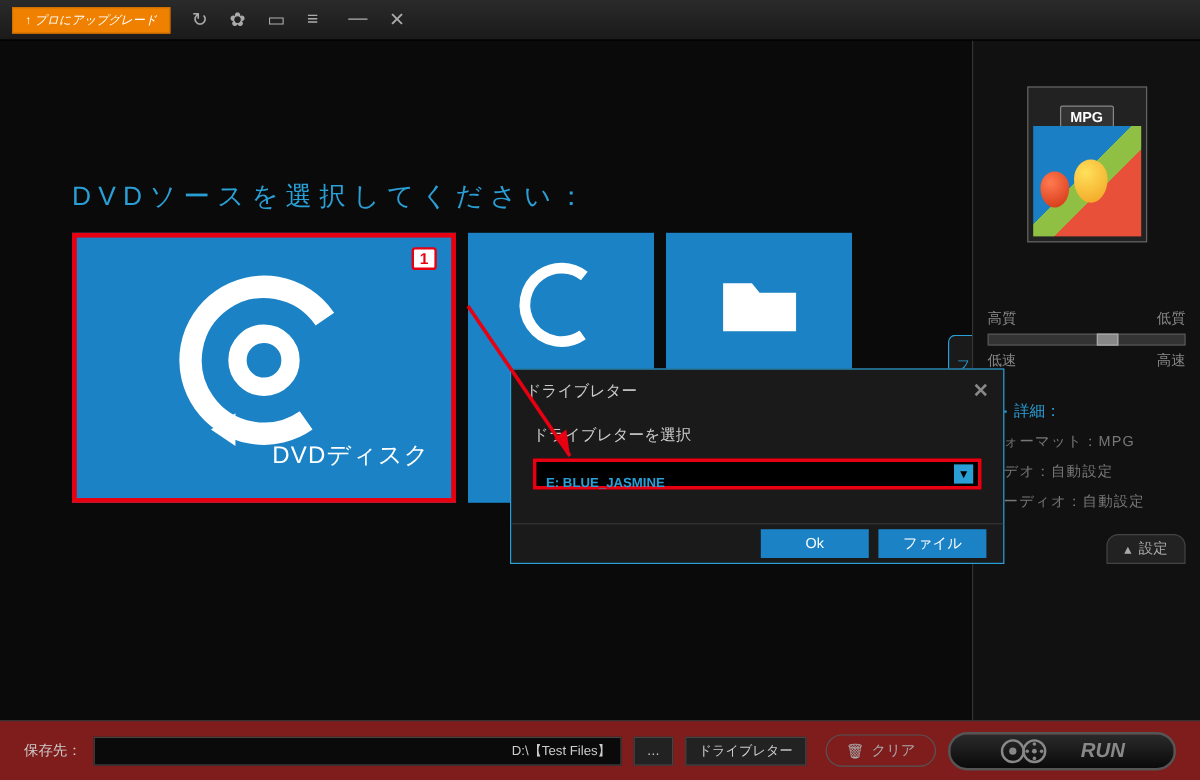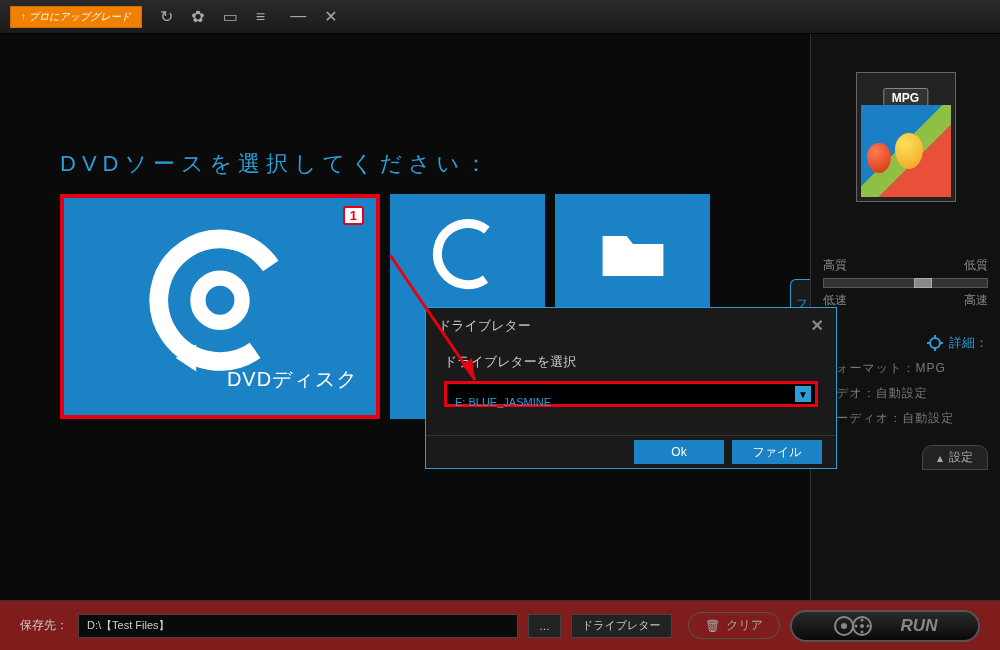--- a/index.html
+++ b/index.html
@@ -25,38 +25,38 @@
 .sidebar { position:absolute; top:34px; right:0; width:190px; bottom:50px; background:#111; border-left:1px solid #333; padding:20px 12px; color:#888; font-size:12px; }
 .sidebar-heading { color:#2a9fd6; font-size:13px; display:flex; align-items:center; gap:6px; }
 .format-thumb { width:100px; height:130px; margin:18px auto 0; border:1px solid #666; position:relative; background:#222; }
 .format-thumb .mpg-label { position:absolute; top:3px; left:50%; transform:translateX(-50%); background:#333; color:#fff; font-weight:bold; font-size:12px; padding:2px 8px; border-radius:2px; border:1px solid #888;margin-top:12px; }
 .format-thumb .art { position:absolute; top:32px; left:4px; right:4px; bottom:4px; background:linear-gradient(135deg,#1a7fc4 0%,#1a7fc4 45%,#8fc043 45%,#8fc043 60%,#e8503a 60%,#e8503a 100%); }
 .balloon { position:absolute; width:28px; height:36px; border-radius:50% 50% 50% 50% / 45% 45% 55% 55%; }
 .sliders { margin-top:55px; }
 .slider-row { display:flex; justify-content:space-between; font-size:12px; color:#888; margin-top:4px;}
 .slider-track { height:10px; background:#333; border:1px solid #555; margin:4px 0; position:relative; }
 .slider-thumb { position:absolute; top:-1px; width:18px; height:10px; background:#888; border:1px solid #aaa; }
-.details-heading { color:#2a9fd6; font-size:13px; margin-top:25px; display:flex; align-items:center; gap:6px;justify-content:flex-end;}
+.details-heading { color:#2a9fd6; font-size:13px; margin-top:25px; display:flex; align-items:center; gap:6px;}
 .detail-line { font-size:12px; color:#777; margin-top:8px; letter-spacing:1px;}
 .settings-btn { margin-top:18px; background:#222; border:1px solid #444; color:#aaa; font-size:12px; padding:3px 14px; border-radius:10px 10px 0 0; display:inline-flex; align-items:center; gap:6px; cursor:pointer; float:right;}
 
 .footer { position:absolute; bottom:0; left:0; right:0; height:50px; background:#7f1d1d; display:flex; align-items:center; padding:0 20px; gap:10px; border-top:1px solid #333;}
 .footer-label { color:#ccc; font-size:12px; }
-.path-box { flex:0 0 440px; border:1px solid #444; padding:4px 8px; color:#ccc; font-size:11px; background:#0a0a0a; height:24px; display:flex; align-items:center;}
+.path-box { flex:0 0 440px; border:1px solid #444; padding:4px 8px; color:#ccc; font-size:11px; background:#0a0a0a; height:24px; display:flex; align-items:center;justify-content:flex-end;}
 .footer-btn { background:#222; border:1px solid #444; color:#ccc; font-size:11px; padding:3px 10px; cursor:pointer; height:24px;}
 .clear-btn { margin-left:auto; background:transparent; border:1px solid #555; border-radius:14px; color:#aaa; font-size:12px; padding:4px 16px; cursor:pointer; display:flex; align-items:center; gap:6px;}
 .run-btn { width:190px; height:32px; border:2px solid #555; border-radius:22px; background:linear-gradient(#2a2a2a,#0a0a0a); color:#888; font-size:17px; font-weight:bold; font-style:italic; display:flex; align-items:center; justify-content:center; gap:28px; cursor:pointer; }
 
 .dialog { position:absolute; top:307px; left:425px; width:412px; background:#1a1a1a; border:1px solid #2a9fd6; z-index:50; }
 .dialog-title { display:flex; justify-content:space-between; align-items:center; padding:8px 12px; color:#ccc; font-size:13px; }
 .dialog-close { color:#888; font-size:16px; cursor:pointer; font-weight:bold;}
 .dialog-body { padding:10px 18px 28px; }
 .dialog-body-label { color:#ccc; font-size:13px; margin-bottom:10px;}
 .drive-select { border:3px solid #e60012; background:#000; height:26px; display:flex; align-items:center; padding:0 4px 0 8px; cursor:pointer; }
-.drive-select-text { color:#2a9fd6; font-size:11px; flex:1; font-weight:normal;margin-top:16px;}
+.drive-select-text { color:#2a9fd6; font-size:11px; flex:1; font-weight:bold;margin-top:16px;}
 .drive-select-arrow { width:16px; height:16px; background:#2a9fd6; display:flex; align-items:center; justify-content:center; color:#000; font-size:10px;}
 .dialog-footer { border-top:1px solid #333; padding:4px 14px; display:flex; justify-content:flex-end; gap:8px;}
 .dlg-btn { background:#1a82c5; color:#fff; border:none; font-size:12px; width:90px; height:24px; cursor:pointer;}
 
 .arrow-annotation { position:absolute; top:245px; left:380px; z-index:60; pointer-events:none; }
 
 .file-tab { position:absolute; right:-2px; top:245px; writing-mode:vertical-rl; background:#1a1a1a; border:1px solid #2a9fd6; border-right:none; color:#2a9fd6; font-size:11px; padding:12px 3px; border-radius:6px 0 0 6px; cursor:pointer;}
 </style>
 </head>
 <body>

